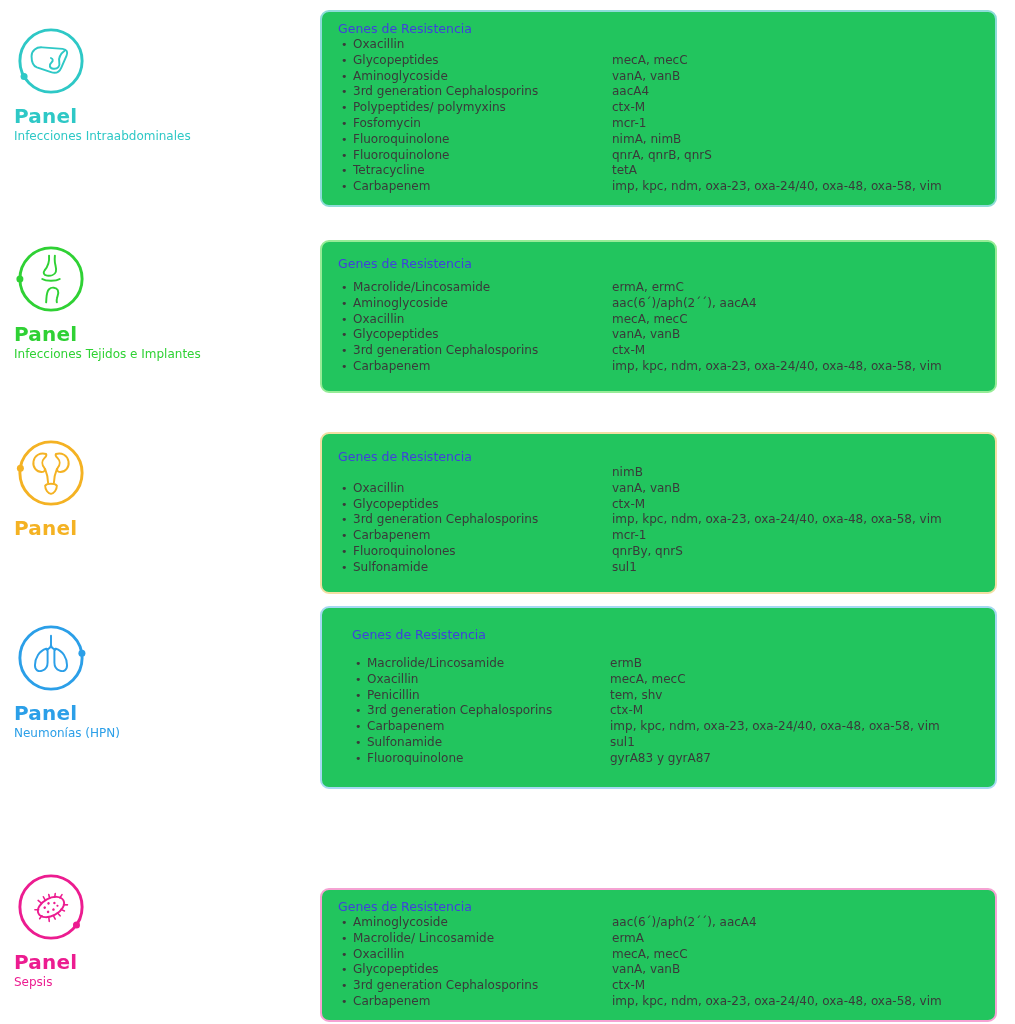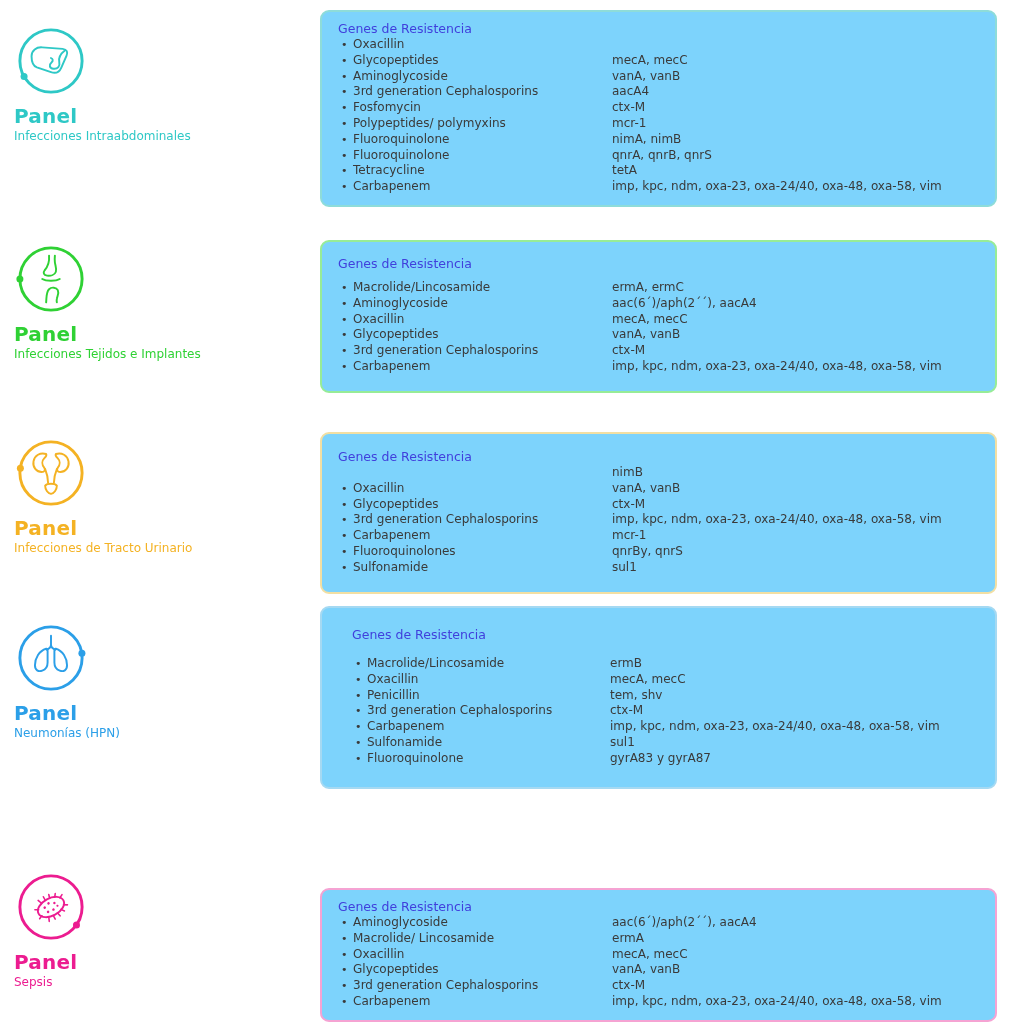--- a/index.html
+++ b/index.html
@@ -28,21 +28,21 @@
   .dot  { fill:currentColor; stroke:none; }
   .art  { fill:none; stroke:currentColor; stroke-width:2; stroke-linecap:round; stroke-linejoin:round; }
   .art-thin { fill:none; stroke:currentColor; stroke-width:1.6; stroke-linecap:round; }
   .art-fill { fill:currentColor; stroke:none; }
 
   .plabel { font-weight:bold; font-size:20px; line-height:20px; margin-top:10px; letter-spacing:0.2px; }
   .pname  { font-size:12px; line-height:21px; }
 
   
   .gbox { position:absolute; left:320px; width:677px; box-sizing:border-box;
-          background:#7dd3fc; border:2px solid #ccc; border-radius:9px;
+          background:#22c55e; border:2px solid #ccc; border-radius:9px;
           padding:8px 10px 10px 16px; }
   .p5 .gbox { top:16px; }
   .p2 .gbox { padding-top:13px; padding-bottom:16px; }
   .p3 .gbox { padding-top:14px; padding-bottom:16px; }
   .p4 .gbox { padding:18px 10px 20px 30px; }
 
   .box-title { font-size:12.5px; line-height:17px; color:#4040dc; }
   .p4 .box-title { margin-bottom:13px; }
 
   .box-body { display:flex; align-items:flex-end; }
@@ -72,22 +72,22 @@
       <div class="pname">Infecciones Intraabdominales</div>
     </div>
     <div class="gbox" style="border-color: rgb(142, 220, 217);">
       <div class="box-title" style="color: rgb(64, 64, 220);">Genes de Resistencia</div>
       <div class="box-body">
         <div class="drug-col">
             <div class="drow">Oxacillin</div>
             <div class="drow">Glycopeptides</div>
             <div class="drow">Aminoglycoside</div>
             <div class="drow">3rd generation Cephalosporins</div>
+            <div class="drow">Polypeptides/ polymyxins</div>
             <div class="drow">Fosfomycin</div>
-            <div class="drow">Polypeptides/ polymyxins</div>
             <div class="drow">Fluoroquinolone</div>
             <div class="drow">Fluoroquinolone</div>
             <div class="drow">Tetracycline</div>
             <div class="drow">Carbapenem</div>
           </div>
         <div class="gene-col">
             <div class="grow">mecA, mecC</div>
             <div class="grow">vanA, vanB</div>
             <div class="grow">aacA4</div>
             <div class="grow">ctx-M</div>
@@ -144,21 +144,20 @@
           <svg class="picon" viewBox="0 0 72 72">
     <circle class="ring" cx="36" cy="36" r="32"></circle>
     <circle class="dot" cx="4.5" cy="31" r="3.6"></circle>
     <path class="art" d="M31,16.5 C25,14.5 19,18 18,24 C17,30 21,35 26.5,35 C29.5,35 30.5,32.5 29,30.5 C26.5,27.5 26.5,23.5 29,21 C30.8,19.2 31.5,17.2 31,16.5 Z"></path>
     <path class="art" d="M41,16.5 C47,14.5 53,18 54,24 C55,30 51,35 45.5,35 C42.5,35 41.5,32.5 43,30.5 C45.5,27.5 45.5,23.5 43,21 C41.2,19.2 40.5,17.2 41,16.5 Z"></path>
     <path class="art" d="M30,32 C32,37 33,41 33,46 M42,32 C40,37 39,41 39,46"></path>
     <path class="art" d="M30,49 C32,46.5 40,46.5 42,49 C42,53.5 39,57 36,57.5 C33,57 30,53.5 30,49 Z"></path>
   </svg>
         </div>
       <div class="plabel">Panel</div>
-      <div class="pname">Infecciones de Tracto Urinario</div>
     </div>
     <div class="gbox" style="border-color: rgb(242, 223, 163);">
       <div class="box-title" style="color: rgb(64, 64, 220);">Genes de Resistencia</div>
       <div class="box-body">
         <div class="drug-col">
             <div class="drow">Oxacillin</div>
             <div class="drow">Glycopeptides</div>
             <div class="drow">3rd generation Cephalosporins</div>
             <div class="drow">Carbapenem</div>
             <div class="drow">Fluoroquinolones</div>

